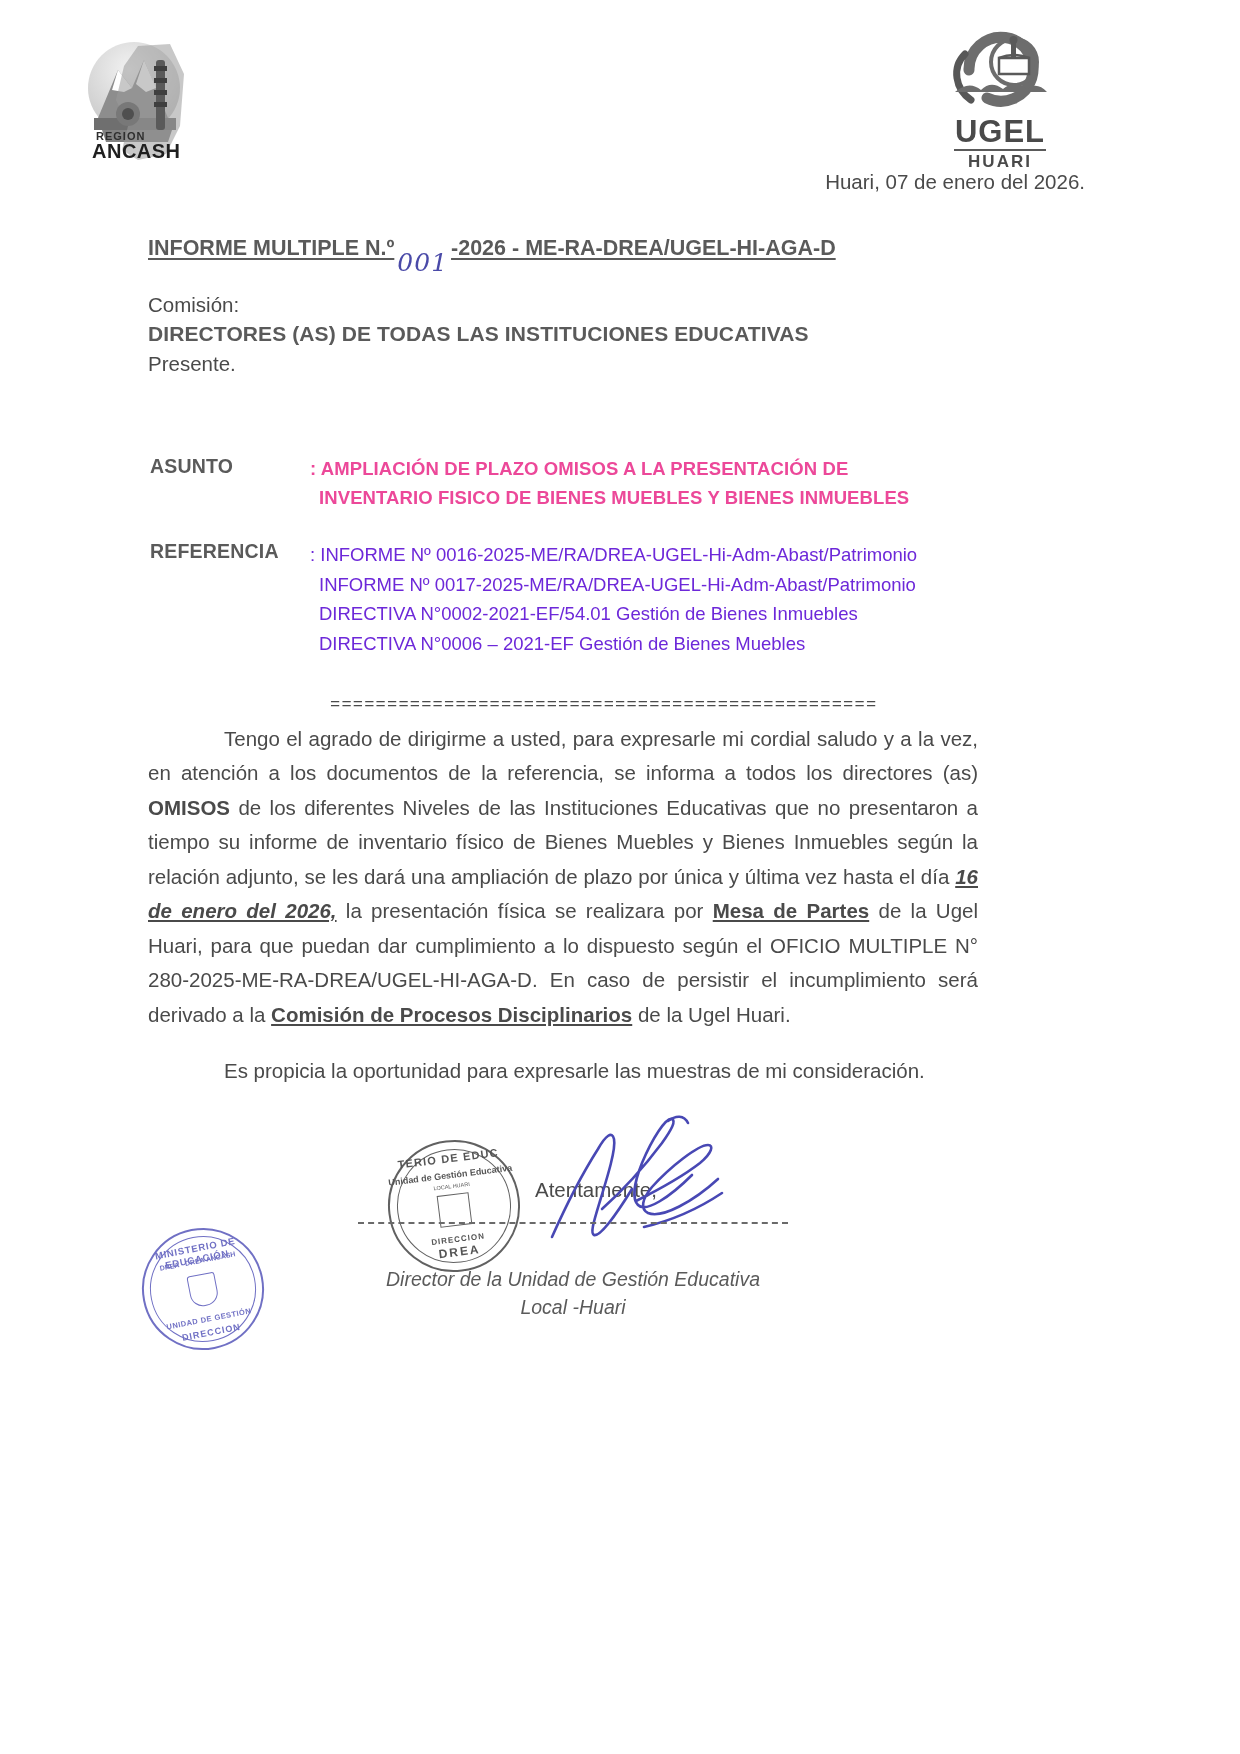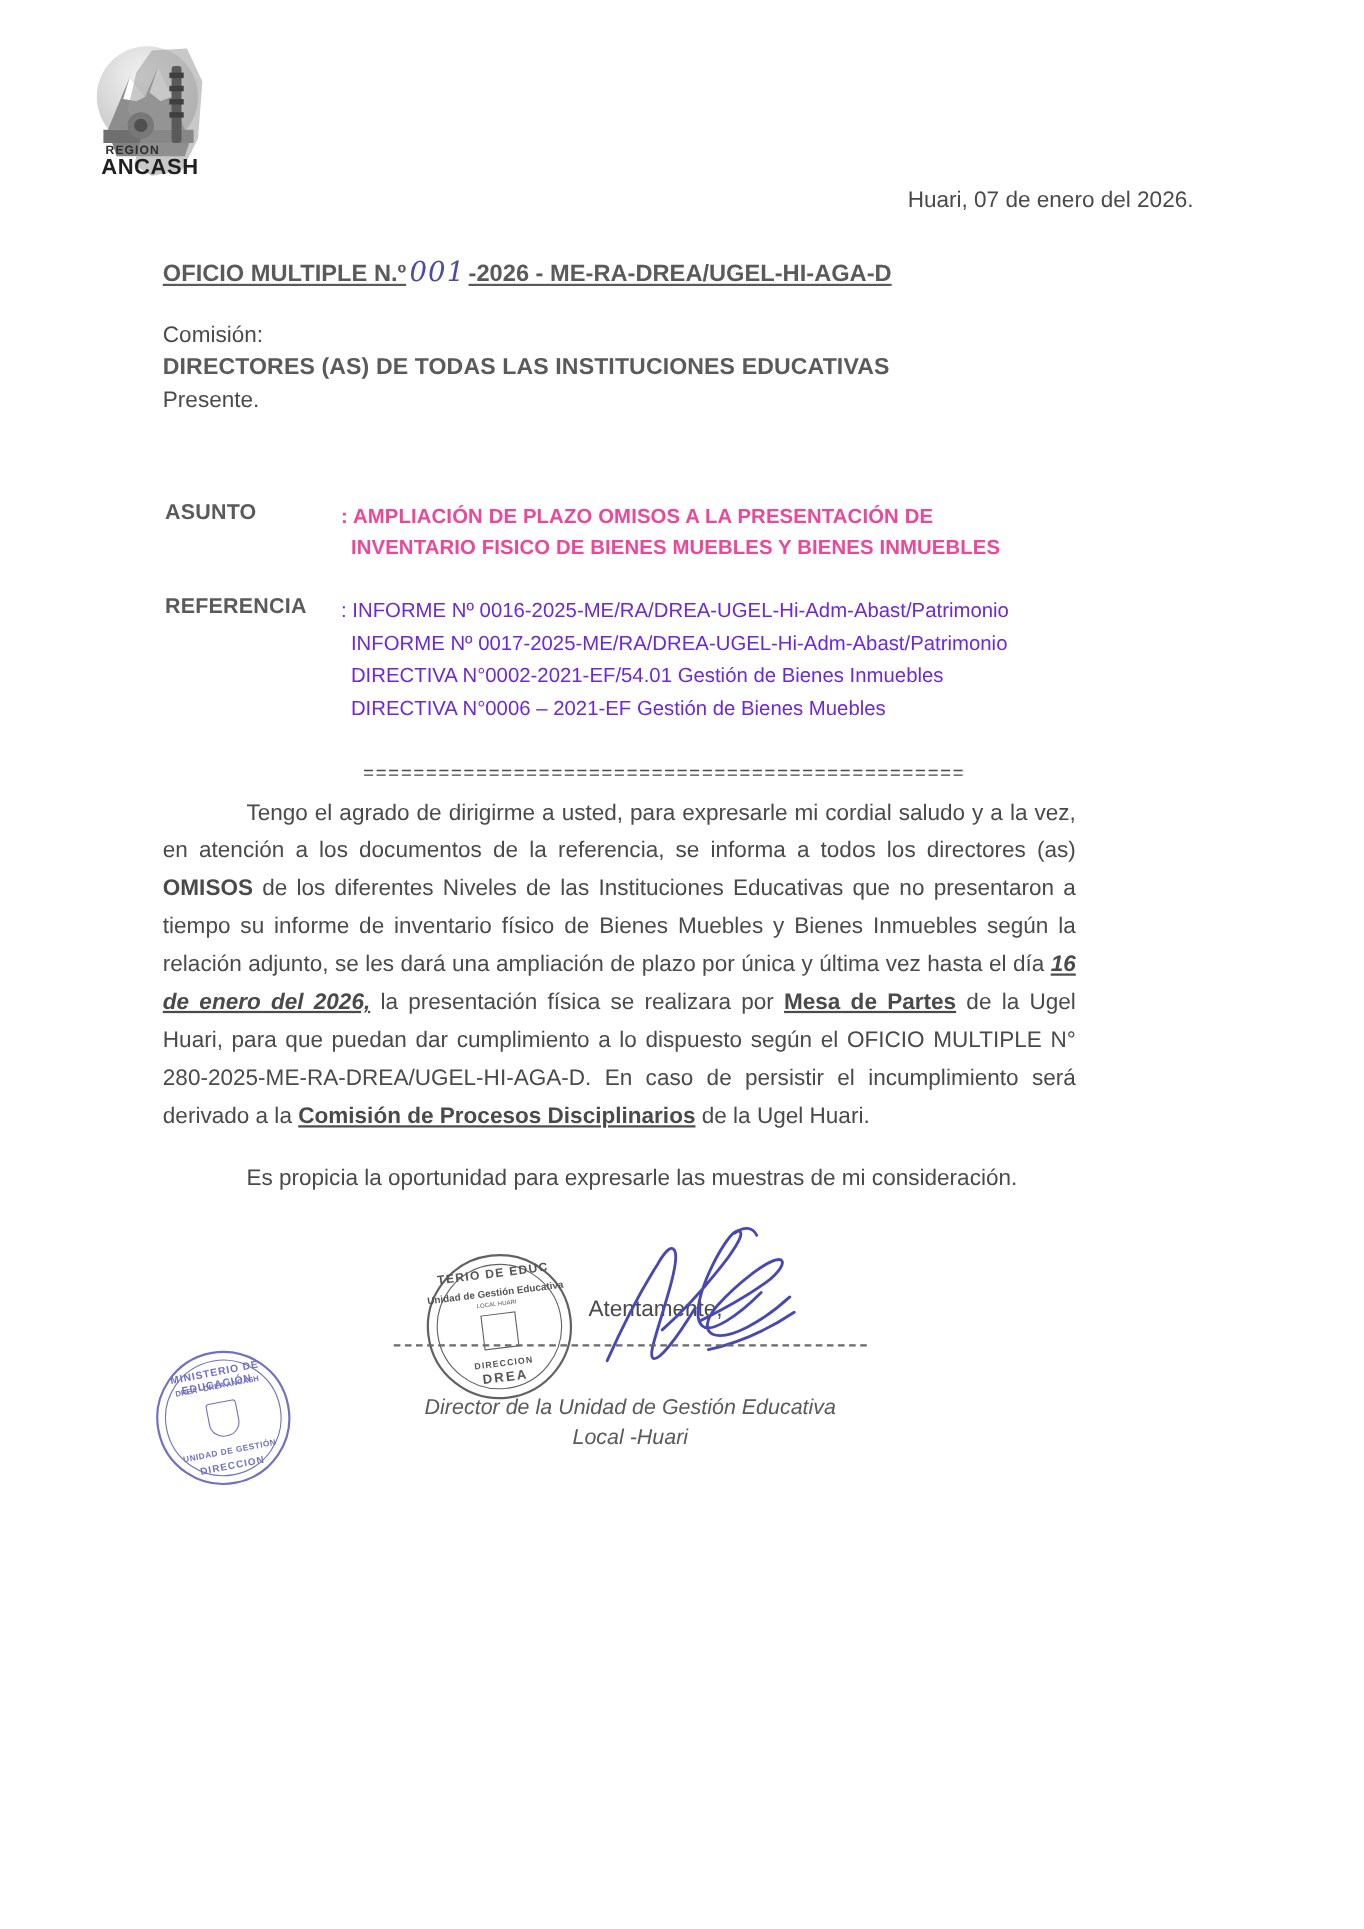--- a/index.html
+++ b/index.html
@@ -80,21 +80,21 @@
   .doc-title .u { text-decoration: underline; text-underline-offset: 3px; }
   .handwrite-num {
     font-family: "DejaVu Serif", serif;
     font-style: italic;
     font-weight: normal;
     font-size: 25px;
     color: #4a4aa8;
     letter-spacing: 1px;
     padding: 0 3px;
     position: relative;
-    top: 0;
+    top: 16px;
   }
 
   
   .addressee {
     position: absolute;
     left: 148px;
     top: 290px;
     font-size: 20.5px;
     line-height: 1.42;
   }
@@ -354,25 +354,40 @@
       <rect x="82" y="48" width="13" height="5" fill="#3f3f3f"></rect>
       <rect x="82" y="60" width="13" height="5" fill="#3f3f3f"></rect>
       <rect x="82" y="72" width="13" height="5" fill="#3f3f3f"></rect>
       <circle cx="56" cy="84" r="12" fill="#787878"></circle>
       <circle cx="56" cy="84" r="6" fill="#4f4f4f"></circle>
       <text x="24" y="110" font-family="Liberation Sans, sans-serif" font-size="11" font-weight="bold" fill="#2e2e2e" letter-spacing="1">REGION</text>
       <text x="20" y="128" font-family="Liberation Sans, sans-serif" font-size="20" font-weight="bold" fill="#1f1f1f" letter-spacing="0.5">ANCASH</text>
     </svg>
   </div>
 
+  <div class="logo-ugel">
+    <svg viewBox="0 0 150 82" width="150" height="82" aria-hidden="true">
+      <path d="M44 42 a32 32 0 1 1 18 28" fill="none" stroke="#6d6d6d" stroke-width="11" stroke-linecap="round"></path>
+      <path d="M40 26 q-10 10 -8 24 q2 14 14 22" fill="none" stroke="#575757" stroke-width="7" stroke-linecap="round"></path>
+      <circle cx="89" cy="34" r="23" fill="none" stroke="#6d6d6d" stroke-width="4"></circle>
+      <path d="M74 30 h30 v16 h-30 z" fill="#ffffff" stroke="#5a5a5a" stroke-width="2.5"></path>
+      <path d="M74 30 q15 -6 30 0" fill="none" stroke="#5a5a5a" stroke-width="2.5"></path>
+      <rect x="86" y="14" width="5" height="16" fill="#5a5a5a"></rect>
+      <circle cx="88.5" cy="12" r="4" fill="#5a5a5a"></circle>
+      <path d="M30 64 q14 -12 26 -2 q10 -10 22 -1 q12 -10 24 0 q10 -8 20 3 z" fill="#6d6d6d"></path>
+    </svg>
+    <div class="ugel-word">UGEL</div>
+    <div class="ugel-rule"></div>
+    <div class="ugel-sub">HUARI</div>
+  </div>
 
   <div class="date-line">Huari, 07 de enero del 2026.</div>
 
   <div class="doc-title">
-    <span class="u">OFICIO MULTIPLE N.º</span><span class="handwrite-num">001</span><span class="u">-2026 - ME-RA-DREA/UGEL-HI-AGA-D</span>
+    <span class="u">INFORME MULTIPLE N.º</span><span class="handwrite-num">001</span><span class="u">-2026 - ME-RA-DREA/UGEL-HI-AGA-D</span>
   </div>
 
   <div class="addressee">
     <div>Comisión:</div>
     <div class="strong">DIRECTORES (AS) DE TODAS LAS INSTITUCIONES EDUCATIVAS</div>
     <div>Presente.</div>
   </div>
 
   <div class="field asunto">
     <div class="field-label">ASUNTO</div>

